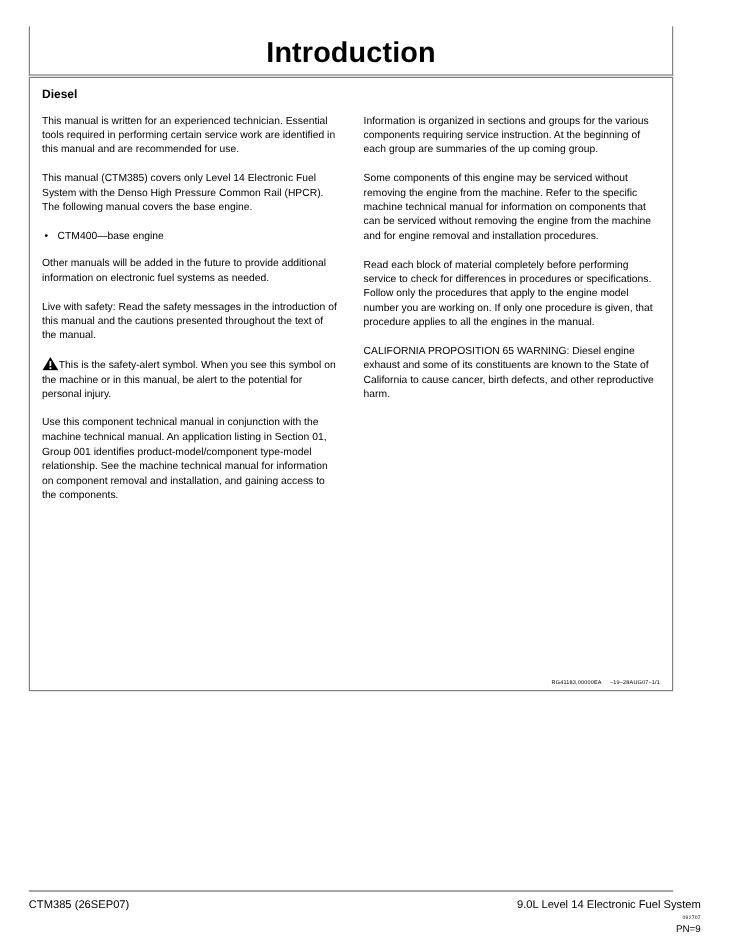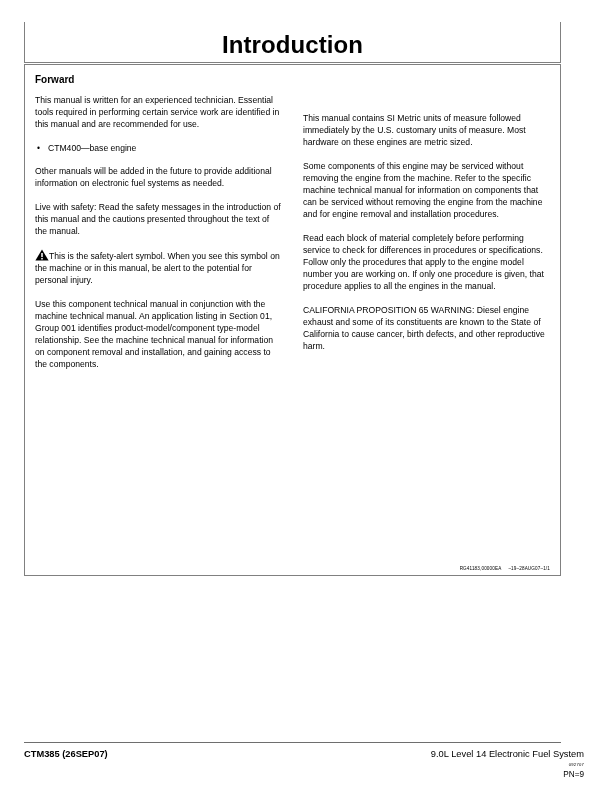--- a/index.html
+++ b/index.html
@@ -69,21 +69,20 @@
   }
 
   
   .columns {
     position: absolute;
     left: 10px;
     top: 29px;
     width: 515px;
     display: flex;
     gap: 22px;
-    align-items: center;
   }
   .col {
     width: 246px;
   }
   .col p {
     font-size: 8.6px;
     line-height: 12.1px;
     margin: 0 0 11.5px 0;
     padding: 0;
     text-align: left;
@@ -143,21 +142,20 @@
     height: 0;
     border-top: 1px solid #6e6e6e;
   }
   .footer-left {
     position: absolute;
     left: 24px;
     top: 748px;
     font-size: 9.3px;
     line-height: 12px;
     white-space: nowrap;
-    font-weight: bold;
   }
   .footer-right {
     position: absolute;
     right: 28px;
     top: 748px;
     text-align: right;
     white-space: nowrap;
   }
   .footer-title {
     font-size: 9.3px;
@@ -182,47 +180,48 @@
 <body>
 
 <div class="page">
 
   <div class="title-box">
     <div class="title-text">Introduction</div>
   </div>
 
   <div class="content-box">
 
-    <div class="section-heading">Forward</div>
+    <div class="section-heading">Diesel</div>
 
     <div class="columns">
 
       <div class="col">
 
         <p>This manual is written for an experienced technician. Essential tools required in performing certain service work are identified in this manual and are recommended for use.</p>
+        <p>This manual (CTM385) covers only Level 14 Electronic Fuel System with the Denso High Pressure Common Rail (HPCR). The following manual covers the base engine.</p>
 
         <div class="bullet-row">
           <span class="bullet-dot">•</span>
           <span class="bullet-text">CTM400—base engine</span>
         </div>
 
         <p>Other manuals will be added in the future to provide additional information on electronic fuel systems as needed.</p>
         <p>Live with safety: Read the safety messages in the introduction of this manual and the cautions presented throughout the text of the manual.</p>
 
         <div class="safety-para"><span class="safety-icon"><svg width="14" height="12" viewBox="0 0 14 12" xmlns="http://www.w3.org/2000/svg">
                 <polygon points="7,0.4 13.6,11.6 0.4,11.6" fill="#000000"></polygon>
                 <rect x="6.25" y="4.0" width="1.5" height="4.1" fill="#ffffff"></rect>
                 <rect x="6.25" y="9.0" width="1.5" height="1.5" fill="#ffffff"></rect>
               </svg></span><span>This is the safety-alert symbol. When you see this symbol on the machine or in this manual, be alert to the potential for personal injury.</span></div>
 
         <p>Use this component technical manual in conjunction with the machine technical manual. An application listing in Section 01, Group 001 identifies product-model/component type-model relationship. See the machine technical manual for information on component removal and installation, and gaining access to the components.</p>
       </div>
 
       <div class="col">
-        <p>This manual contains SI Metric units of measure followed immediately by the U.S. customary units of measure. Most hardware on these engines are metric sized.</p>
+        <p>Information is organized in sections and groups for the various components requiring service instruction. At the beginning of each group are summaries of the up coming group.</p>
         <p>Some components of this engine may be serviced without removing the engine from the machine. Refer to the specific machine technical manual for information on components that can be serviced without removing the engine from the machine and for engine removal and installation procedures.</p>
         <p>Read each block of material completely before performing service to check for differences in procedures or specifications. Follow only the procedures that apply to the engine model number you are working on. If only one procedure is given, that procedure applies to all the engines in the manual.</p>
         <p class="bold">CALIFORNIA PROPOSITION 65 WARNING: Diesel engine exhaust and some of its constituents are known to the State of California to cause cancer, birth defects, and other reproductive harm.</p>
       </div>
 
     </div>
 
     <div class="ident-line"><span>RG41183,00000EA</span><span class="ident-gap"></span><span>–19–28AUG07–1/1</span></div>
 
   </div>

